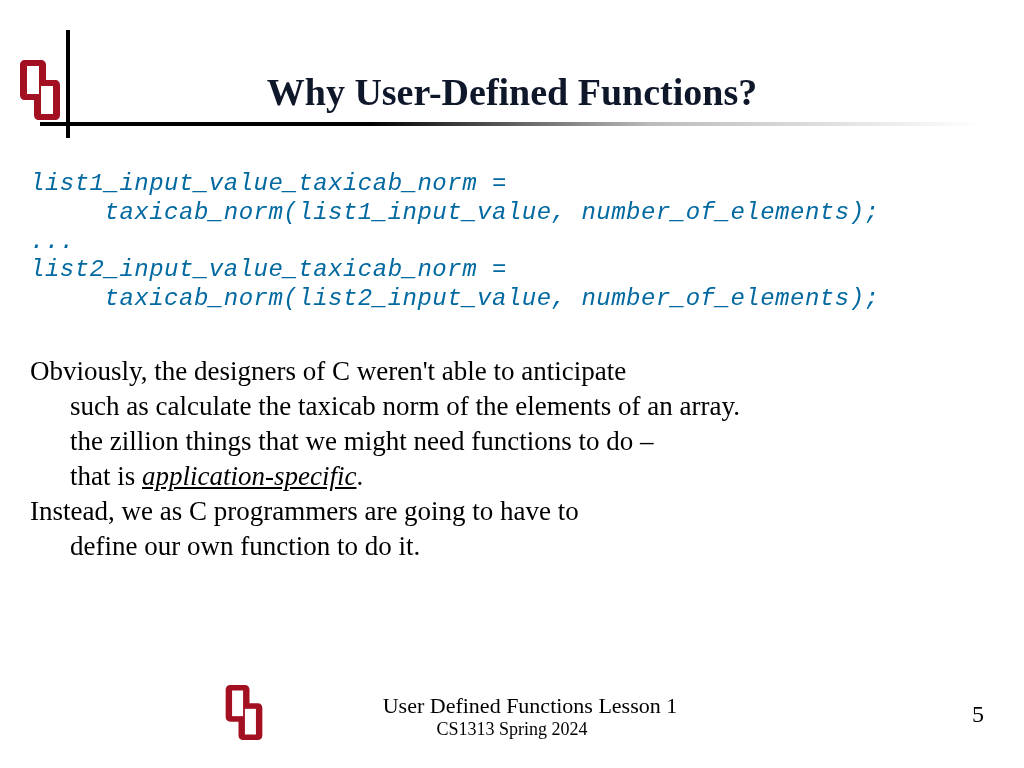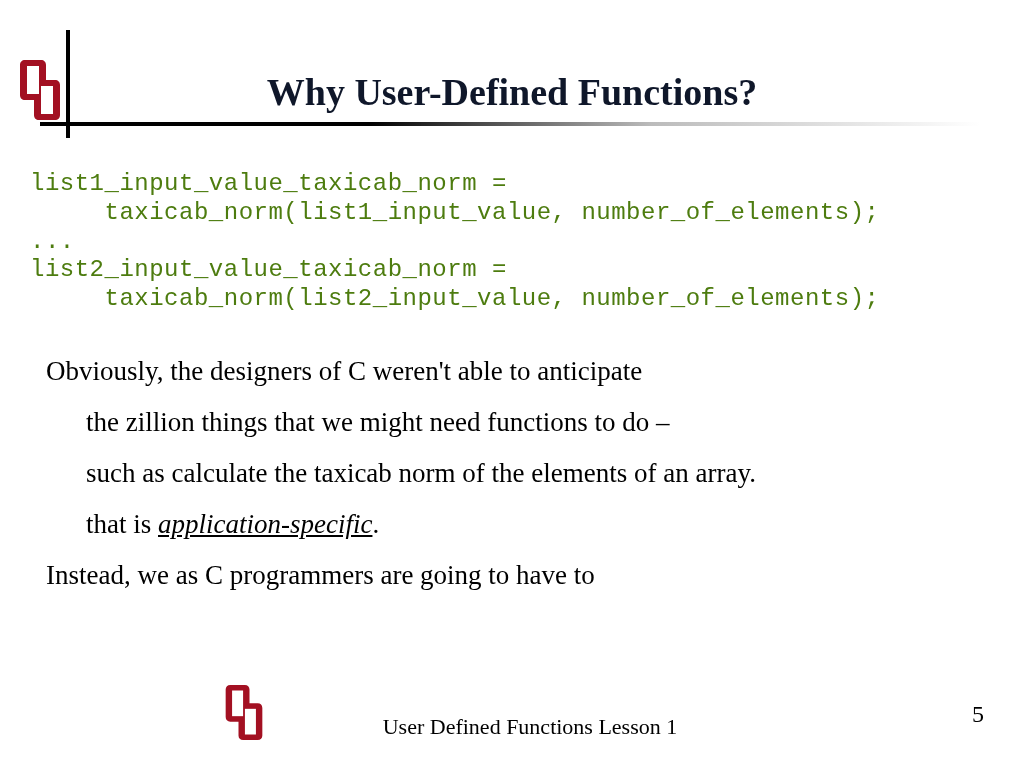--- a/index.html
+++ b/index.html
@@ -51,32 +51,33 @@
   }
   .content {
     position: absolute;
     left: 30px;
     top: 170px;
     width: 960px;
   }
   .code-block {
     font-family: "Courier New", Courier, monospace;
     font-size: 24px;
-    color: #4d7c0f;
+    color: #0369a1;
     line-height: 1.2;
     white-space: pre;
     letter-spacing: 0.5px;
+    font-style: italic;
   }
   .body-text {
     margin-top: 40px;
     font-size: 27px;
     color: #000;
     line-height: 1.3;
   }
-  .body-text p { margin: 16px; }
+  .body-text p { margin: 0; }
   .indent { padding-left: 40px; }
   .emph {
     font-weight: normal;
     font-style: italic;
     text-decoration: underline;
   }
   .footer {
     position: absolute;
     left: 0;
     bottom: 28px;
@@ -127,34 +128,36 @@
 
 <div class="content">
   <div class="code-block"><span>list1_input_value_taxicab_norm =</span>
 <span>     taxicab_norm(list1_input_value, number_of_elements);</span>
 <span>...</span>
 <span>list2_input_value_taxicab_norm =</span>
 <span>     taxicab_norm(list2_input_value, number_of_elements);</span></div>
 
   <div class="body-text">
     <p>Obviously, the designers of C weren't able to anticipate</p>
+    <p class="indent">such as calculate the taxicab norm of the elements of an array.</p>
     <p class="indent">the zillion things that we might need functions to do –</p>
-    <p class="indent">such as calculate the taxicab norm of the elements of an array.</p>
     <p class="indent">
       <span>that is </span><span class="emph">application-specific</span><span>.</span>
     </p>
     <p>Instead, we as C programmers are going to have to</p>
+    <p class="indent">define our own function to do it.</p>
   </div>
 </div>
 
 <div class="logo-bottom">
   <svg class="ou-svg" viewBox="0 0 40 60">
     <path d="M5 0 C2 0 0 2 0 5 L0 35 C0 38 2 40 5 40 L14 40 L14 55 C14 58 16 60 19 60 L35 60 C38 60 40 58 40 55 L40 25 C40 22 38 20 35 20 L26 20 L26 5 C26 2 24 0 21 0 Z" fill="#a31022"></path>
     <rect x="7" y="6" width="12" height="28" fill="#fff"></rect>
     <rect x="21" y="26" width="12" height="28" fill="#fff"></rect>
   </svg>
 </div>
 
 <div class="footer">
   <div class="footer-title">User Defined Functions Lesson 1</div>
+  <div class="footer-sub">CS1313 Spring 2024</div>
 </div>
 
 <div class="page-num">5</div>
 
 </body></html>

